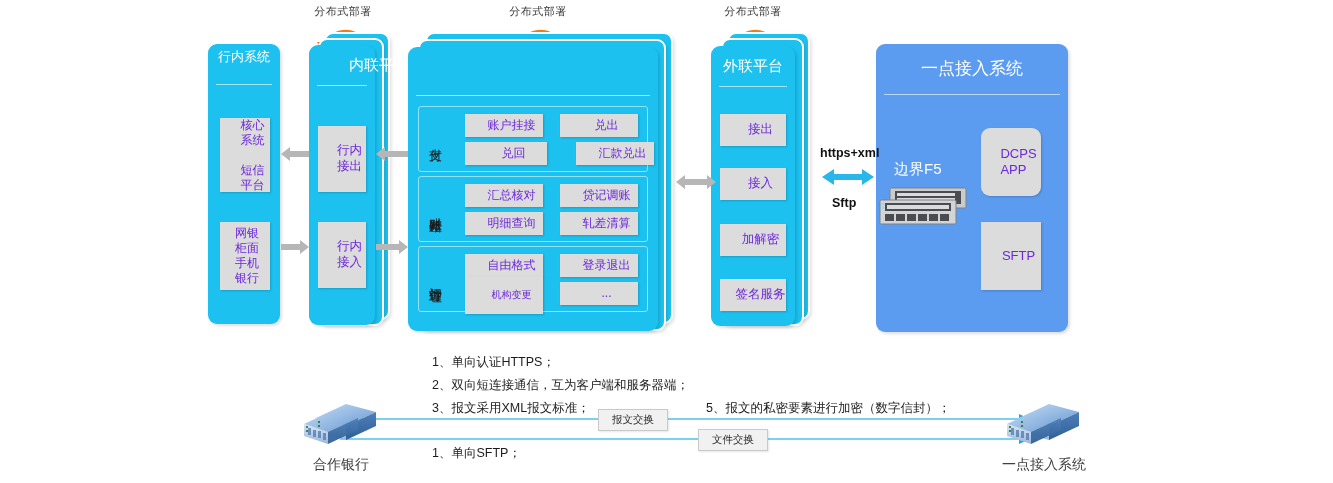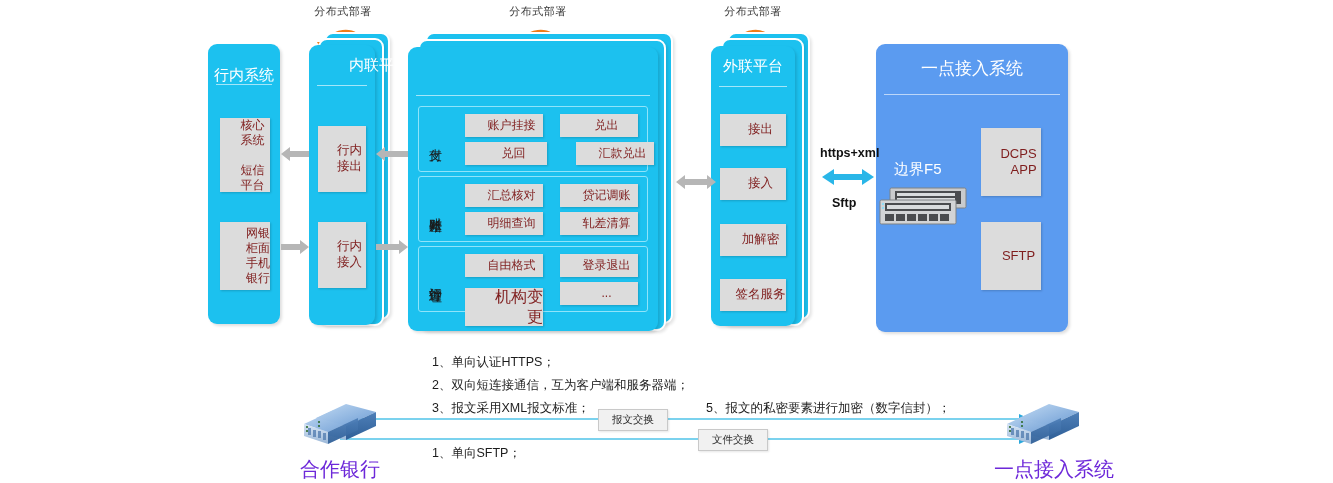--- a/index.html
+++ b/index.html
@@ -35,23 +35,23 @@
     color:#ffffff;text-align:center;white-space:nowrap;
     font-weight:400;
   }
   .panel-divider{
     position:absolute;left:8px;right:8px;height:1px;background:rgba(255,255,255,.6);
   }
 
   
   .chip{
     background:#DCDCDC;
-    color:#7f1d1d;
+    color:#6d28d9;
     display:flex;align-items:center;justify-content:center;
-    text-align:right;
+    text-align:left;
     box-shadow:1px 1px 2px rgba(0,0,0,.18);
     line-height:1.25;
     white-space:pre-line;
     padding-left:15px;
   }
 
   
   .group-frame{
     border:1.5px solid #8FE4FA;
     border-radius:3px;
@@ -94,21 +94,21 @@
     position:absolute;
     background:#F1F1F1;
     border:1px solid #C9C9C9;
     font-size:10.5px;
     color:#2a2a2a;
     display:flex;align-items:center;justify-content:center;
     white-space:nowrap;
     box-shadow:1px 1px 2px rgba(0,0,0,.10);
   }
   .node-caption{
-    position:absolute;font-size:20px;color:#6d28d9;white-space:nowrap;
+    position:absolute;font-size:14px;color:#404040;white-space:nowrap;text-align:center;
   }
   .flowline{position:absolute;}
 </style>
 </head>
 <body>
 
 <div class="stage">
 
   <div class="abs deploy-label" style="left:305px;top:4px;width:76px;">分布式部署</div>
   <div class="abs deploy-label" style="left:500px;top:4px;width:76px;">分布式部署</div>
@@ -127,21 +127,21 @@
     </svg>
   </div>
   <div class="orange-arc" style="left:725px;top:20px;">
     <svg width="56" height="36" viewBox="0 0 56 36">
       <path d="M10 34 C10 8, 46 8, 46 26" fill="none" stroke="#EF7D1A" stroke-width="7" stroke-linecap="butt"></path>
       <polygon points="2,22 18,22 10,36" fill="#EF7D1A"></polygon>
     </svg>
   </div>
 
   <div class="abs panel" style="left:208px;top:44px;width:72px;height:280px;">
-    <div class="panel-title" style="font-size:15px;padding-top:22px;">行内系统</div>
+    <div class="panel-title" style="font-size:13px;padding-top:4px;">行内系统</div>
     <div class="panel-divider" style="top:40px;"></div>
   </div>
   <div class="abs chip" style="left:220px;top:118px;width:50px;height:74px;font-size:12px;">核心
 系统
 
 短信
 平台</div>
   <div class="abs chip" style="left:220px;top:222px;width:50px;height:68px;font-size:12px;">网银
 柜面
 手机银行</div>
@@ -174,21 +174,21 @@
   <div class="group-name" style="left:423px;top:176px;width:24px;height:66px;font-size:13px;">对账差错</div>
   <div class="abs chip" style="left:465px;top:184px;width:78px;height:23px;font-size:12px;">汇总核对</div>
   <div class="abs chip" style="left:560px;top:184px;width:78px;height:23px;font-size:12px;">贷记调账</div>
   <div class="abs chip" style="left:465px;top:212px;width:78px;height:23px;font-size:12px;">明细查询</div>
   <div class="abs chip" style="left:560px;top:212px;width:78px;height:23px;font-size:12px;">轧差清算</div>
 
   <div class="abs group-frame" style="left:418px;top:246px;width:230px;height:66px;"></div>
   <div class="group-name" style="left:423px;top:246px;width:24px;height:66px;font-size:13px;">运行管理</div>
   <div class="abs chip" style="left:465px;top:254px;width:78px;height:23px;font-size:12px;">自由格式</div>
   <div class="abs chip" style="left:560px;top:254px;width:78px;height:23px;font-size:12px;">登录退出</div>
-  <div class="abs chip" style="left:465px;top:288px;width:78px;height:38px;font-size:16px;">机构变更</div>
+  <div class="abs chip" style="left:465px;top:276px;width:78px;height:38px;font-size:10px;">机构变更</div>
   <div class="abs chip" style="left:560px;top:282px;width:78px;height:23px;font-size:12px;">...</div>
 
   <div class="abs panel-ghost" style="left:727px;top:32px;width:83px;height:288px;"></div>
   <div class="abs panel-ghost" style="left:721px;top:38px;width:83px;height:288px;"></div>
   <div class="abs panel" style="left:711px;top:46px;width:84px;height:280px;">
     <div class="panel-title" style="font-size:15px;padding-top:11px;">外联平台</div>
     <div class="panel-divider" style="top:40px;"></div>
   </div>
   <div class="abs chip" style="left:720px;top:114px;width:66px;height:32px;font-size:12.5px;">接出</div>
   <div class="abs chip" style="left:720px;top:168px;width:66px;height:32px;font-size:12.5px;">接入</div>
@@ -222,21 +222,21 @@
         <rect x="53" y="28" width="9" height="7"></rect>
           <rect x="64" y="28" width="9" height="7"></rect>
       </g>
       <g fill="#8EDCF5">
           <circle cx="7" cy="18" r="1.2"></circle>
           <circle cx="7" cy="22" r="1.2"></circle>
         </g>
     </svg>
   </div>
 
-  <div class="abs chip" style="left:981px;top:128px;width:60px;height:68px;font-size:13px;">DCPS
+  <div class="abs chip" style="left:981px;top:128px;width:60px;height:68px;font-size:13px;border-radius:9px;">DCPS
 APP</div>
   <div class="abs chip" style="left:981px;top:222px;width:60px;height:68px;font-size:13px;">SFTP</div>
 
   <div class="gray-arrow" style="left:281px;top:145px;">
     <svg width="28" height="18" viewBox="0 0 28 18">
       <polygon points="0,9 9,2 9,6 28,6 28,12 9,12 9,16" fill="#B6B6B6"></polygon>
     </svg>
   </div>
 
   <div class="gray-arrow" style="left:281px;top:238px;">

